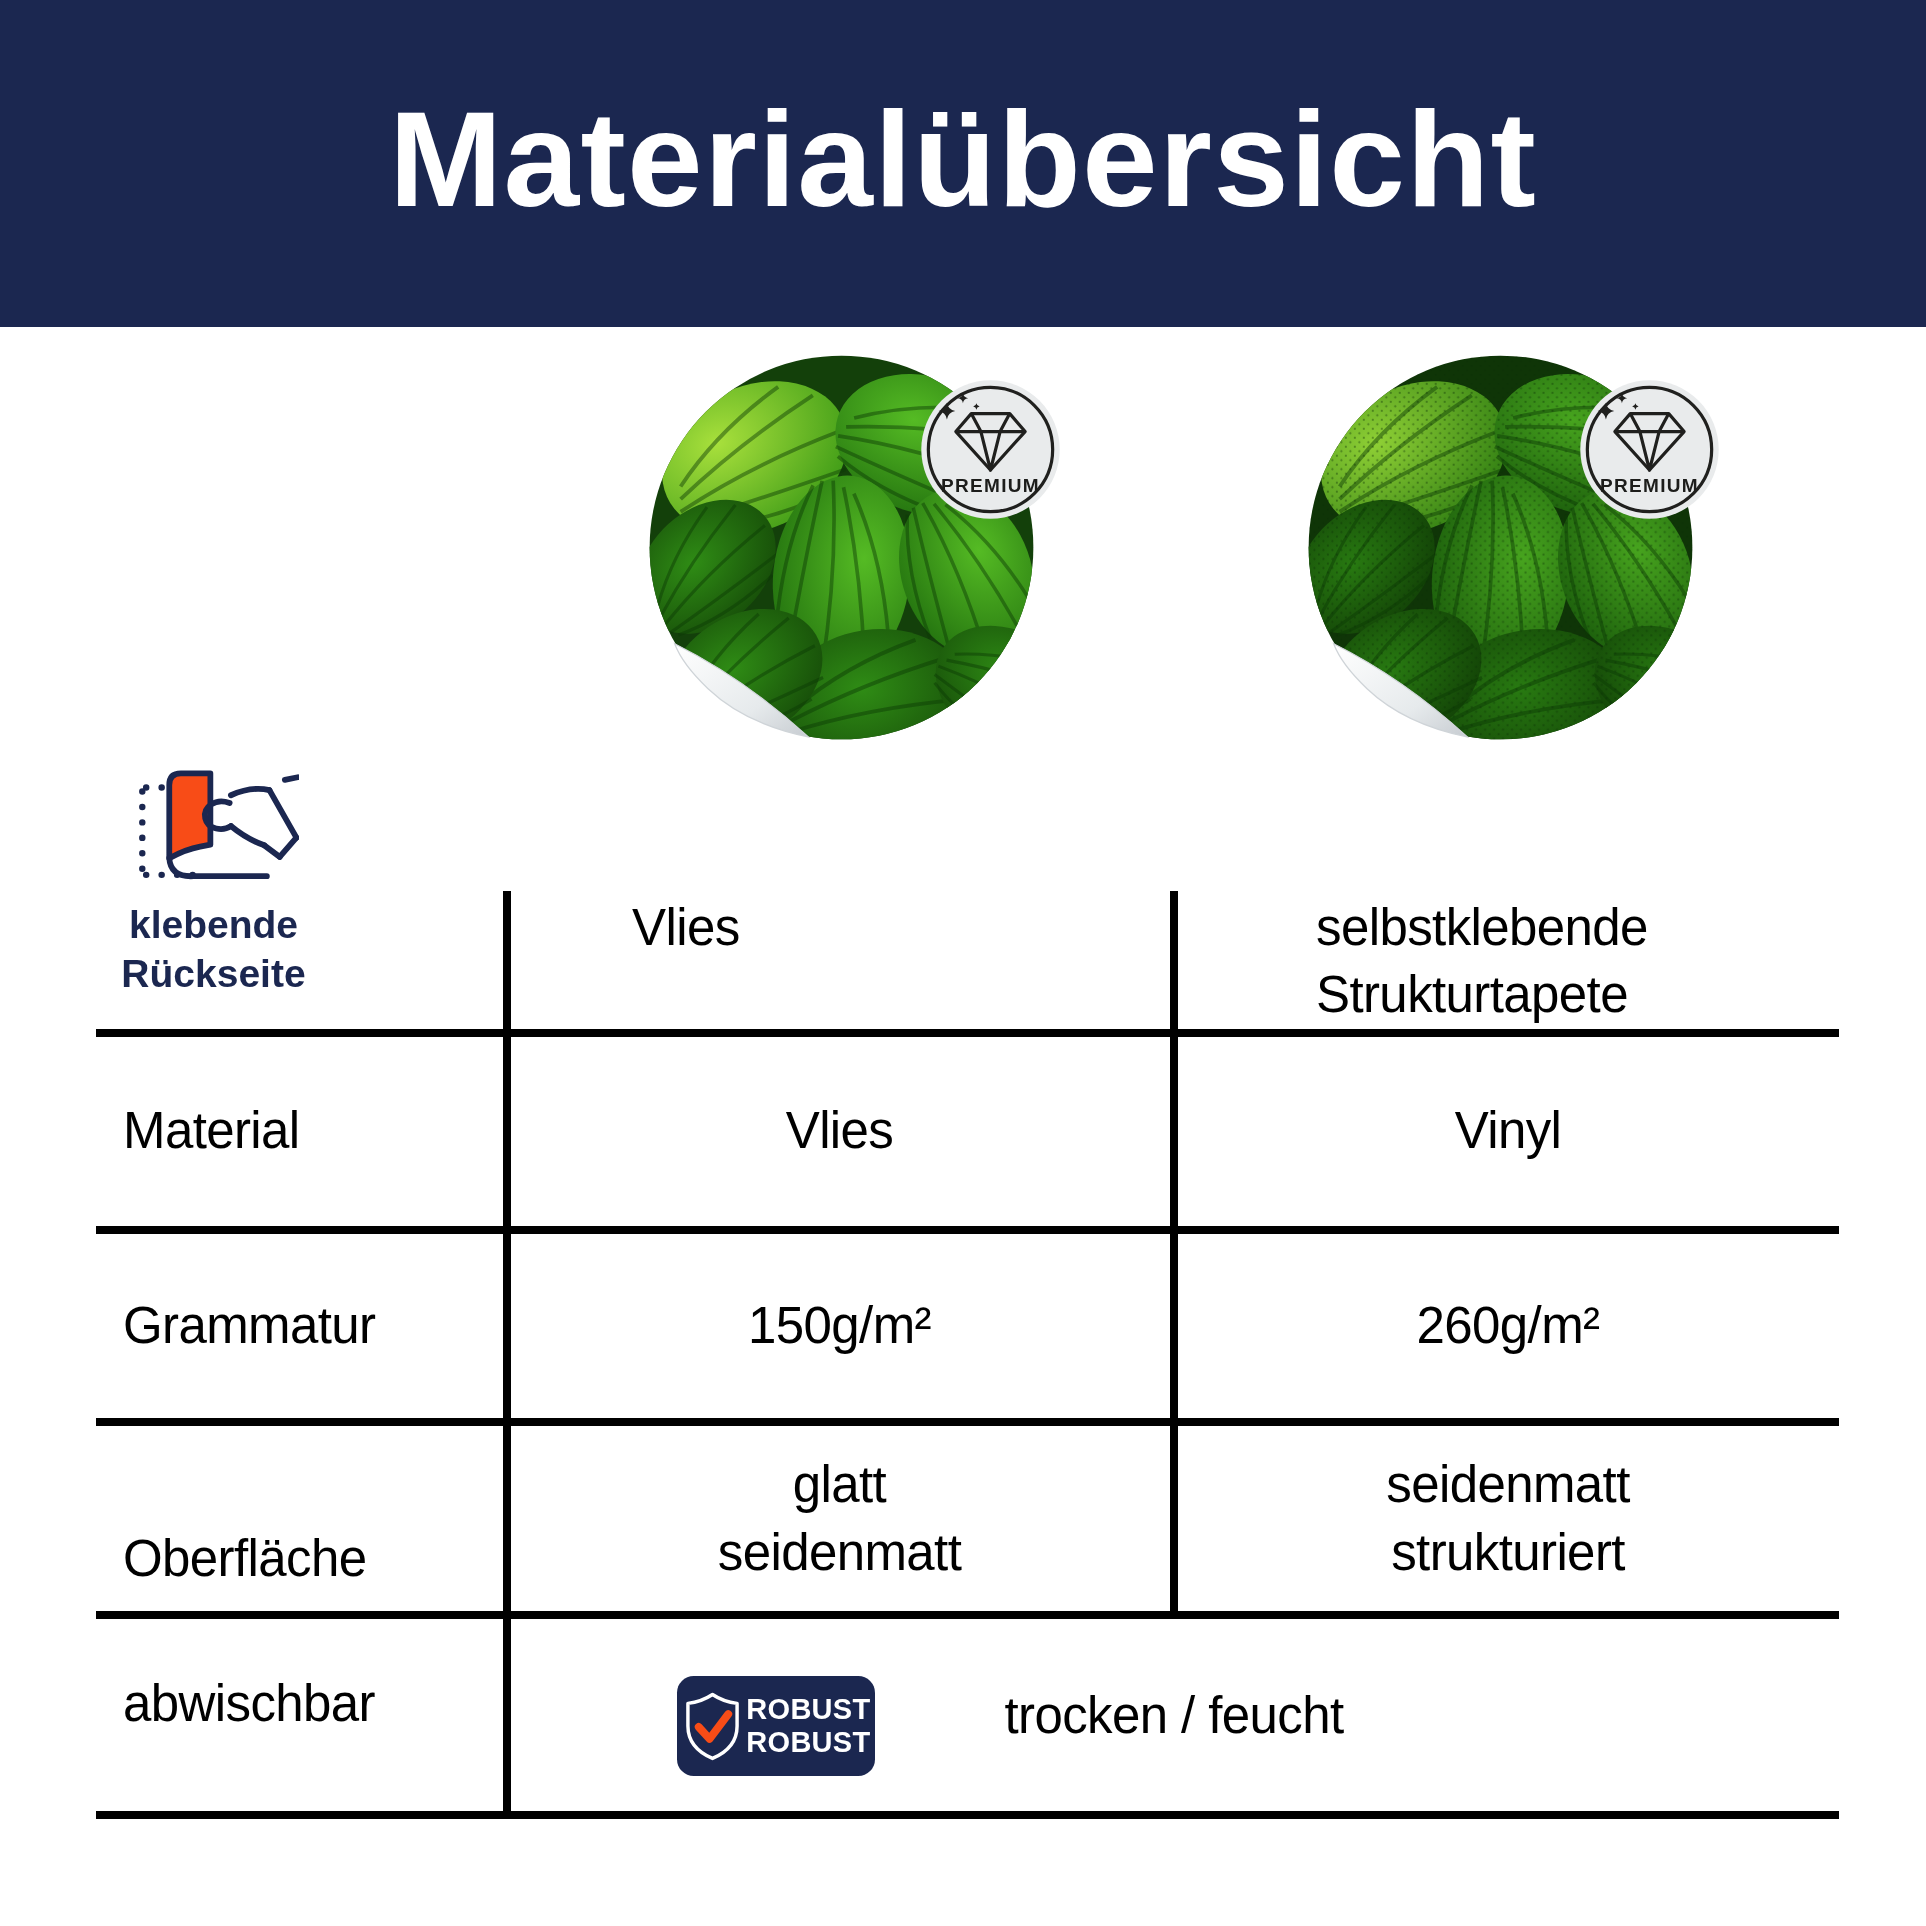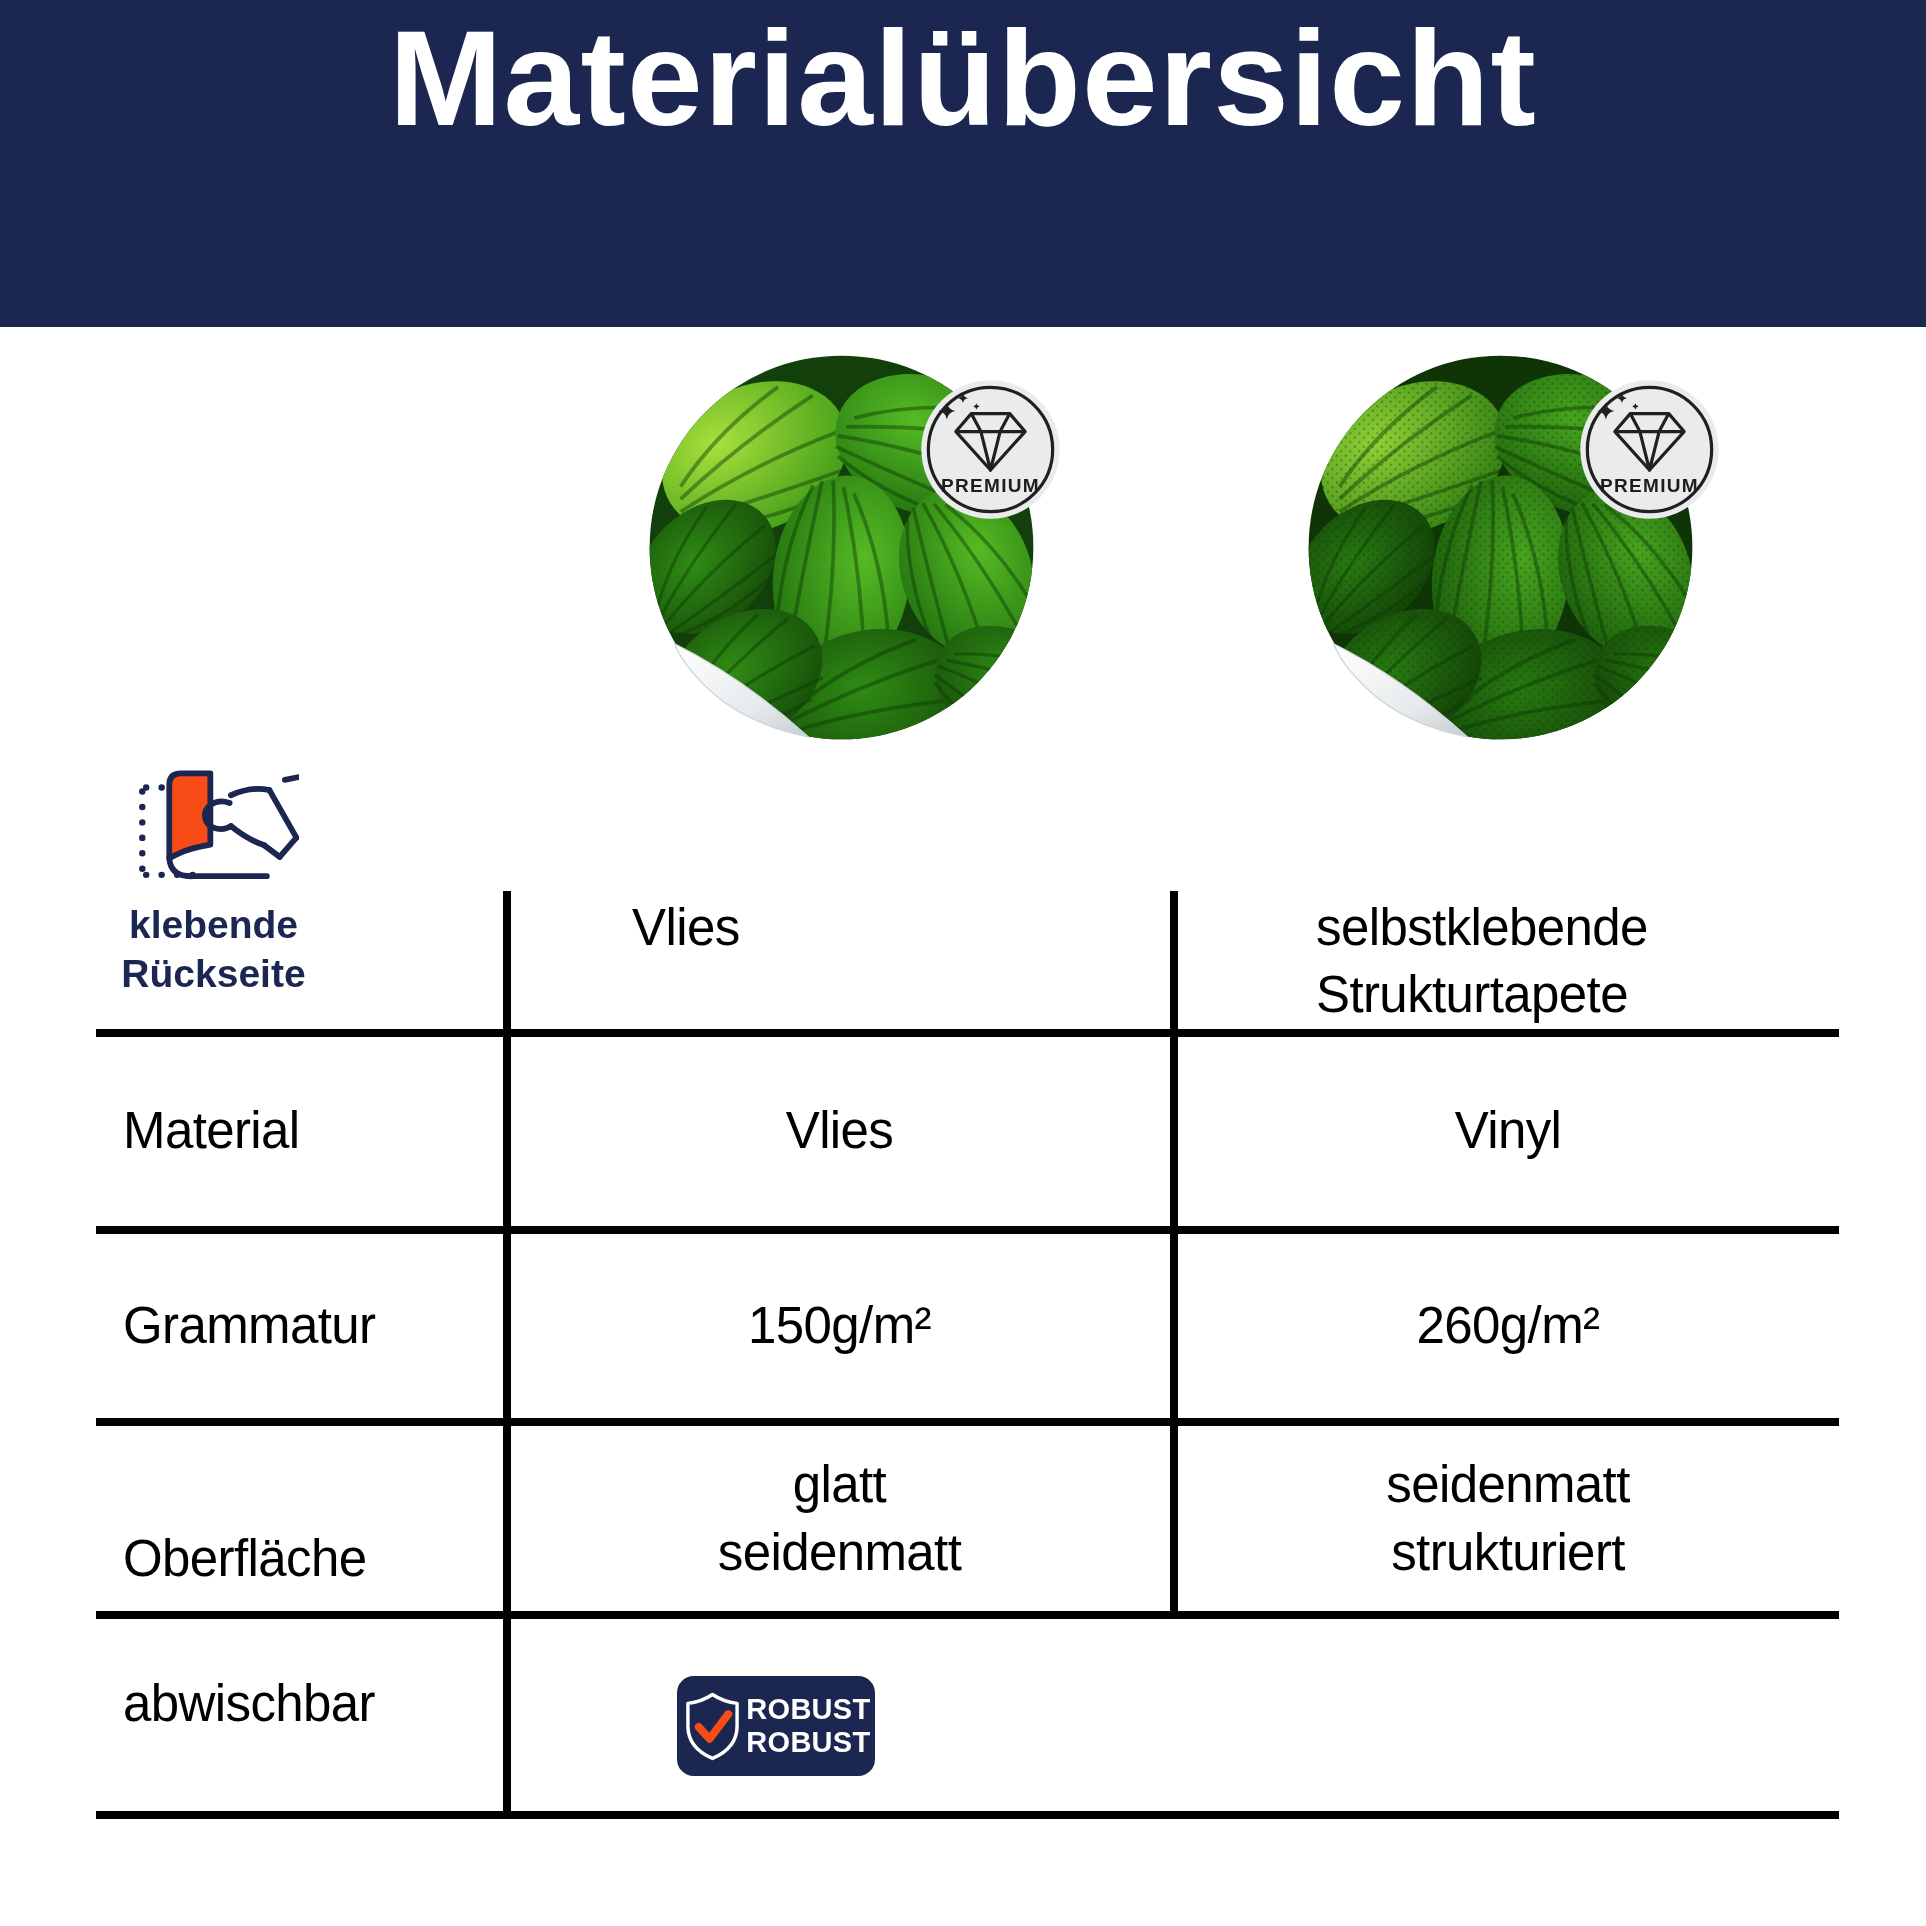--- a/index.html
+++ b/index.html
@@ -9,21 +9,21 @@
     --line:#000000;
   }
   html,body{margin:0;padding:0;background:#ffffff;}
   #canvas{
     position:relative;width:1926px;height:1926px;background:#ffffff;overflow:hidden;
     font-family:"Liberation Sans", sans-serif;color:#000;
   }
   .abs{position:absolute;}
   
   .titlebar{left:0;top:0;width:1926px;height:327px;background:var(--navy);
-    display:flex;align-items:flex-start;justify-content:center;}
+    display:flex;align-items:center;justify-content:center;}
   .titlebar h1{margin:0;color:#fff;font-size:136px;font-weight:700;letter-spacing:1.3px;padding-bottom:9px;}
   
   .hline{height:7.7px;width:1743px;left:96px;background:var(--line);}
   .vline{width:7.7px;background:var(--line);}
   
   .rowlabel{left:123px;width:360px;display:flex;align-items:center;font-size:51px;letter-spacing:-0.6px;}
   .cell{display:flex;flex-direction:column;align-items:center;justify-content:center;
         text-align:center;font-size:51px;line-height:68px;letter-spacing:-0.6px;}
   .c2{left:510px;width:659px;}
   .c3{left:1178px;width:660px;}
@@ -223,20 +223,21 @@
   <div class="abs cell c2" style="top:1426px;height:185px">
     <div>glatt</div>
     <div>seidenmatt</div>
   </div>
   <div class="abs cell c3" style="top:1426px;height:185px">
     <div>seidenmatt</div>
     <div>strukturiert</div>
   </div>
 
   <div class="abs rowlabel" style="top:1619px;height:168px">abwischbar</div>
+  <div class="abs merged-cell">trocken / feucht</div>
   <div class="abs robust">
     <svg width="59" height="76" viewBox="0 0 120 140">
       <path d="M60,6 C45,16 28,22 10,24 V70 C10,105 32,124 60,136 C88,124 110,105 110,70 V24 C92,22 75,16 60,6 Z" class="nvf" stroke="#ffffff" stroke-width="7" stroke-linejoin="round"></path>
       <path d="M32,72 L54,96 L92,46" fill="none" class="ors" stroke-width="16" stroke-linecap="round" stroke-linejoin="round"></path>
     </svg>
     <div class="txt">
       <div>ROBUST</div>
       <div>ROBUST</div>
     </div>
   </div>

